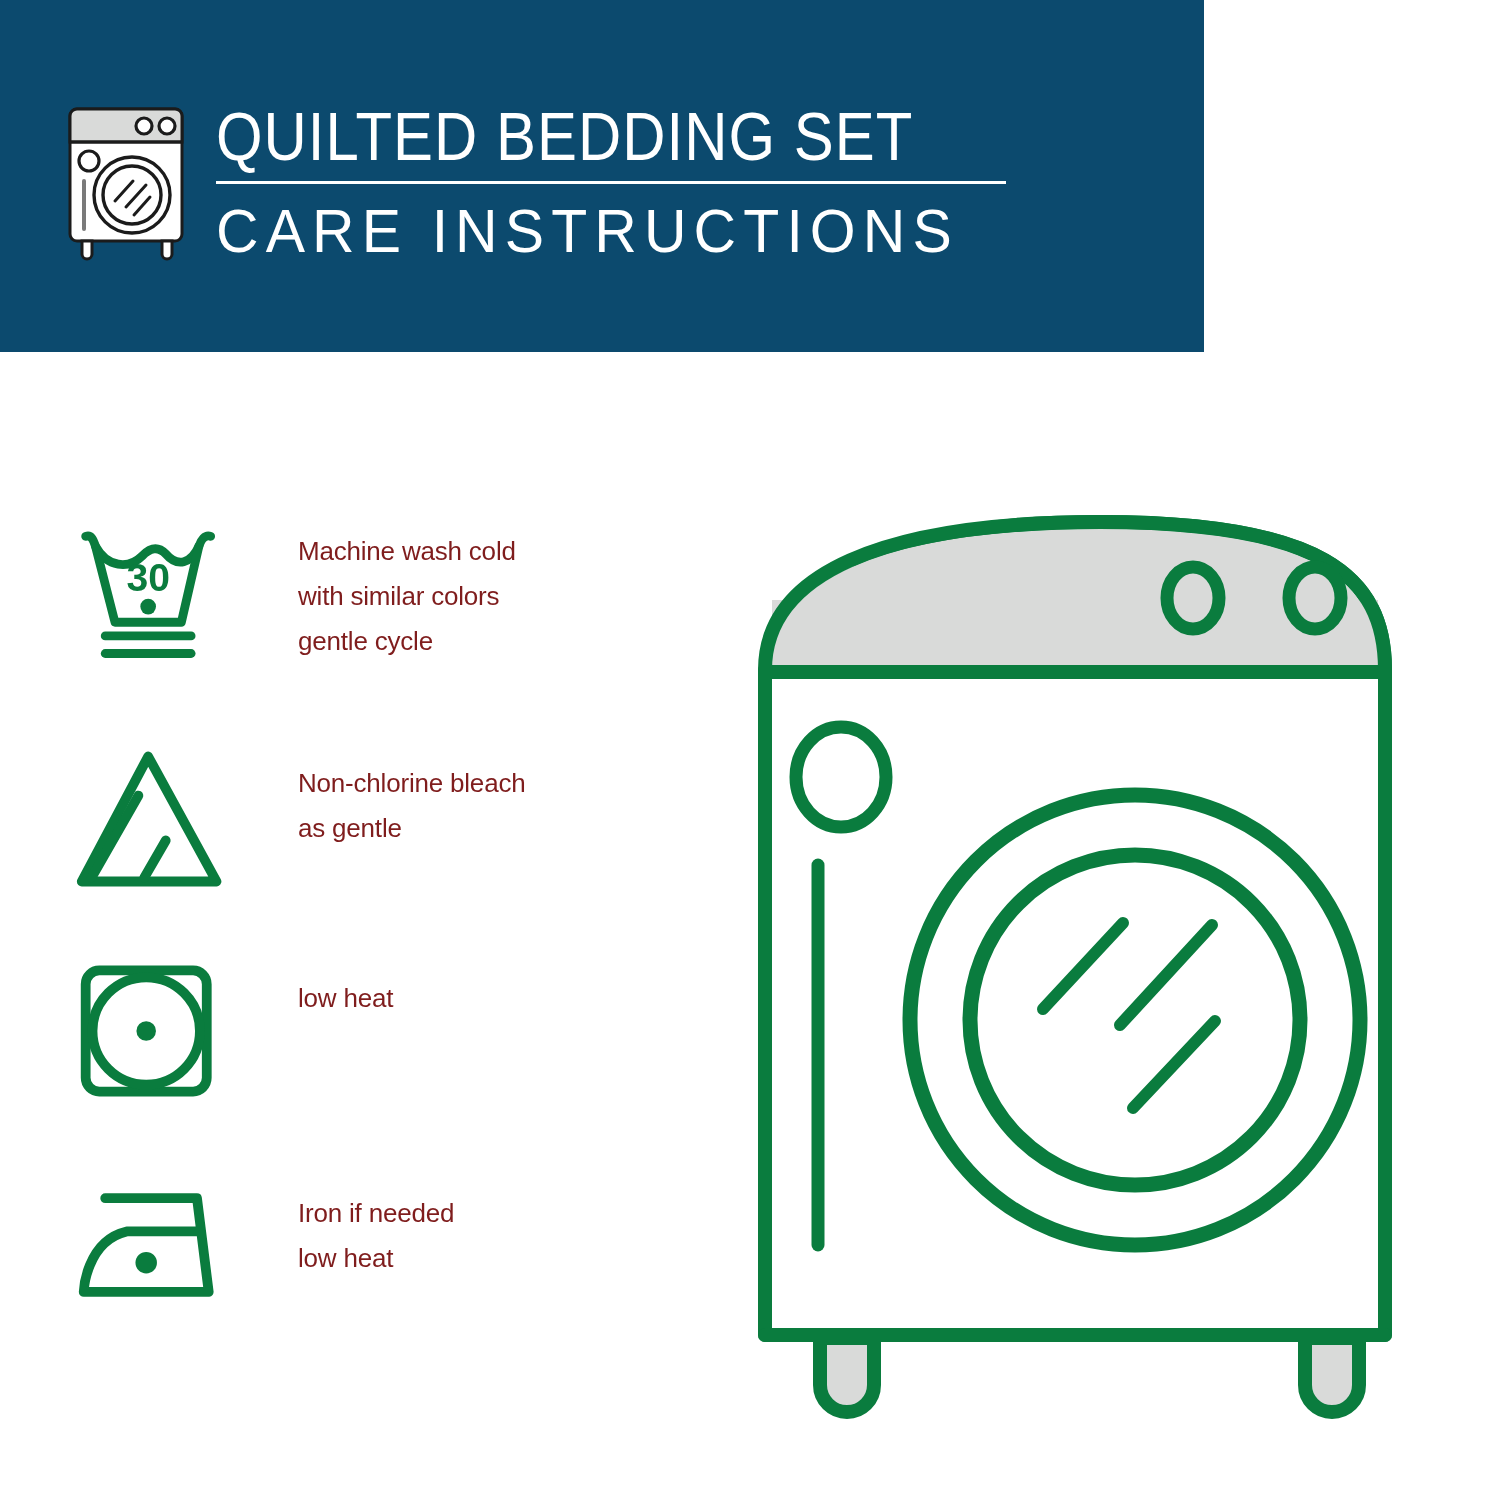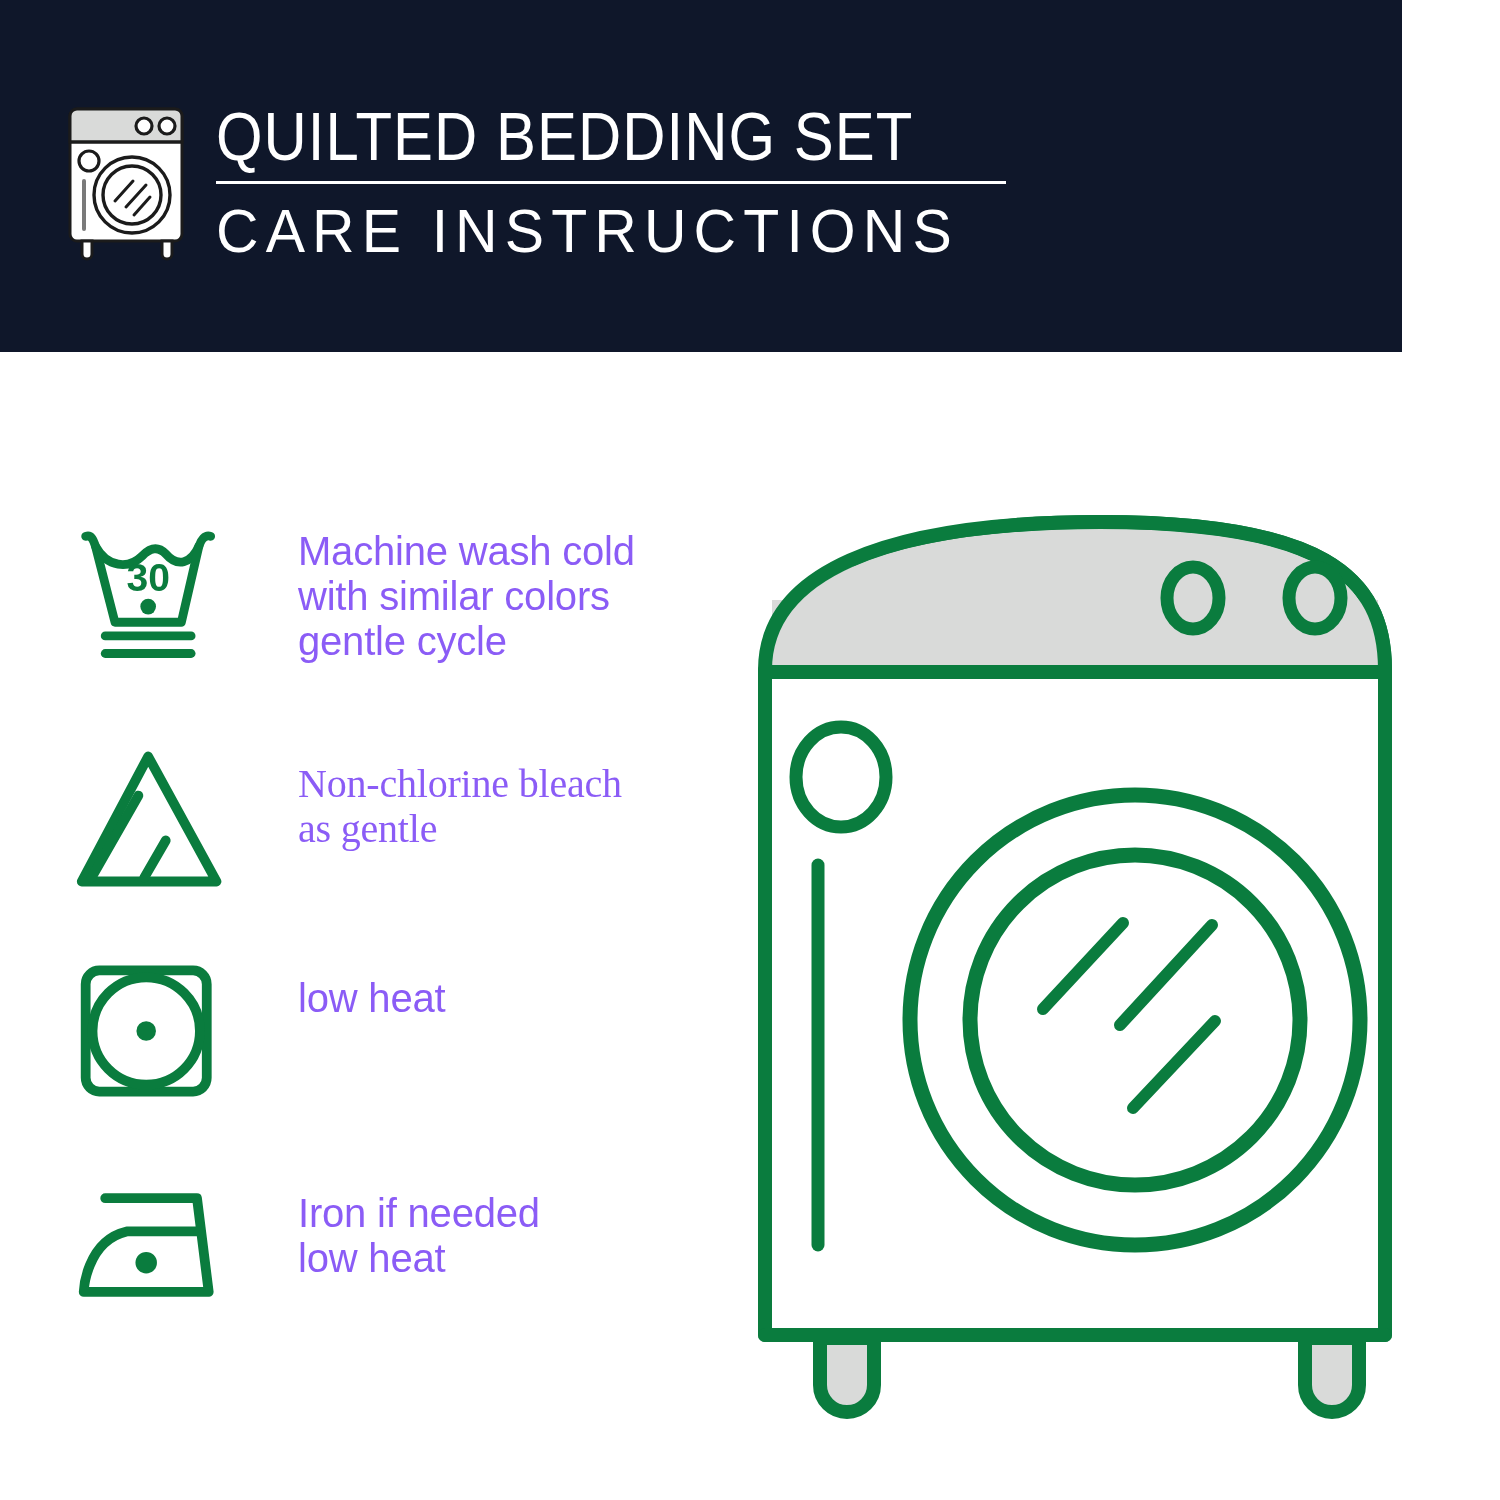--- a/index.html
+++ b/index.html
@@ -16,23 +16,23 @@
     height: 1500px;
     background: #ffffff;
     overflow: hidden;
   }
 
   
   #header-band {
     position: absolute;
     left: 0;
     top: 0;
-    width: 1402px;
+    width: 1204px;
     height: 352px;
-    background: #0f172a;
+    background: #0c4a6e;
   }
   #header-inner {
     position: absolute;
     left: 62px;
     top: 95px;
     width: 1000px;
     height: 180px;
     display: flex;
     flex-direction: row;
     align-items: flex-start;
@@ -94,31 +94,31 @@
     width: 166px;
     height: 150px;
     display: flex;
     align-items: flex-start;
     justify-content: flex-start;
   }
   .care-icon svg { display: block; }
   .care-text {
     flex: 1 1 auto;
     padding-left: 60px;
-    color: #8b5cf6;
-    font-size: 40px;
+    color: #7f1d1d;
+    font-size: 26px;
     line-height: 45px;
     font-weight: 400;
     letter-spacing: -0.2px;
     font-family: "Liberation Sans", sans-serif;
   }
   .care-text .ln { display: block; white-space: nowrap; }
 
   .care-row.r-wash   .care-text { padding-top: 14px; }
-  .care-row.r-bleach .care-text { padding-top: 28px; font-family: Liberation Serif, serif; }
+  .care-row.r-bleach .care-text { padding-top: 28px; }
   .care-row.r-dry    .care-text { padding-top: 25px; }
   .care-row.r-iron   .care-text { padding-top: 22px; }
 
   .care-row.r-bleach .care-icon { padding-top: 10px; }
   .care-row.r-dry    .care-icon { padding-top: 4px; }
   .care-row.r-iron   .care-icon { padding-top: 14px; }
 
   
   #machine-illustration {
     position: absolute;

